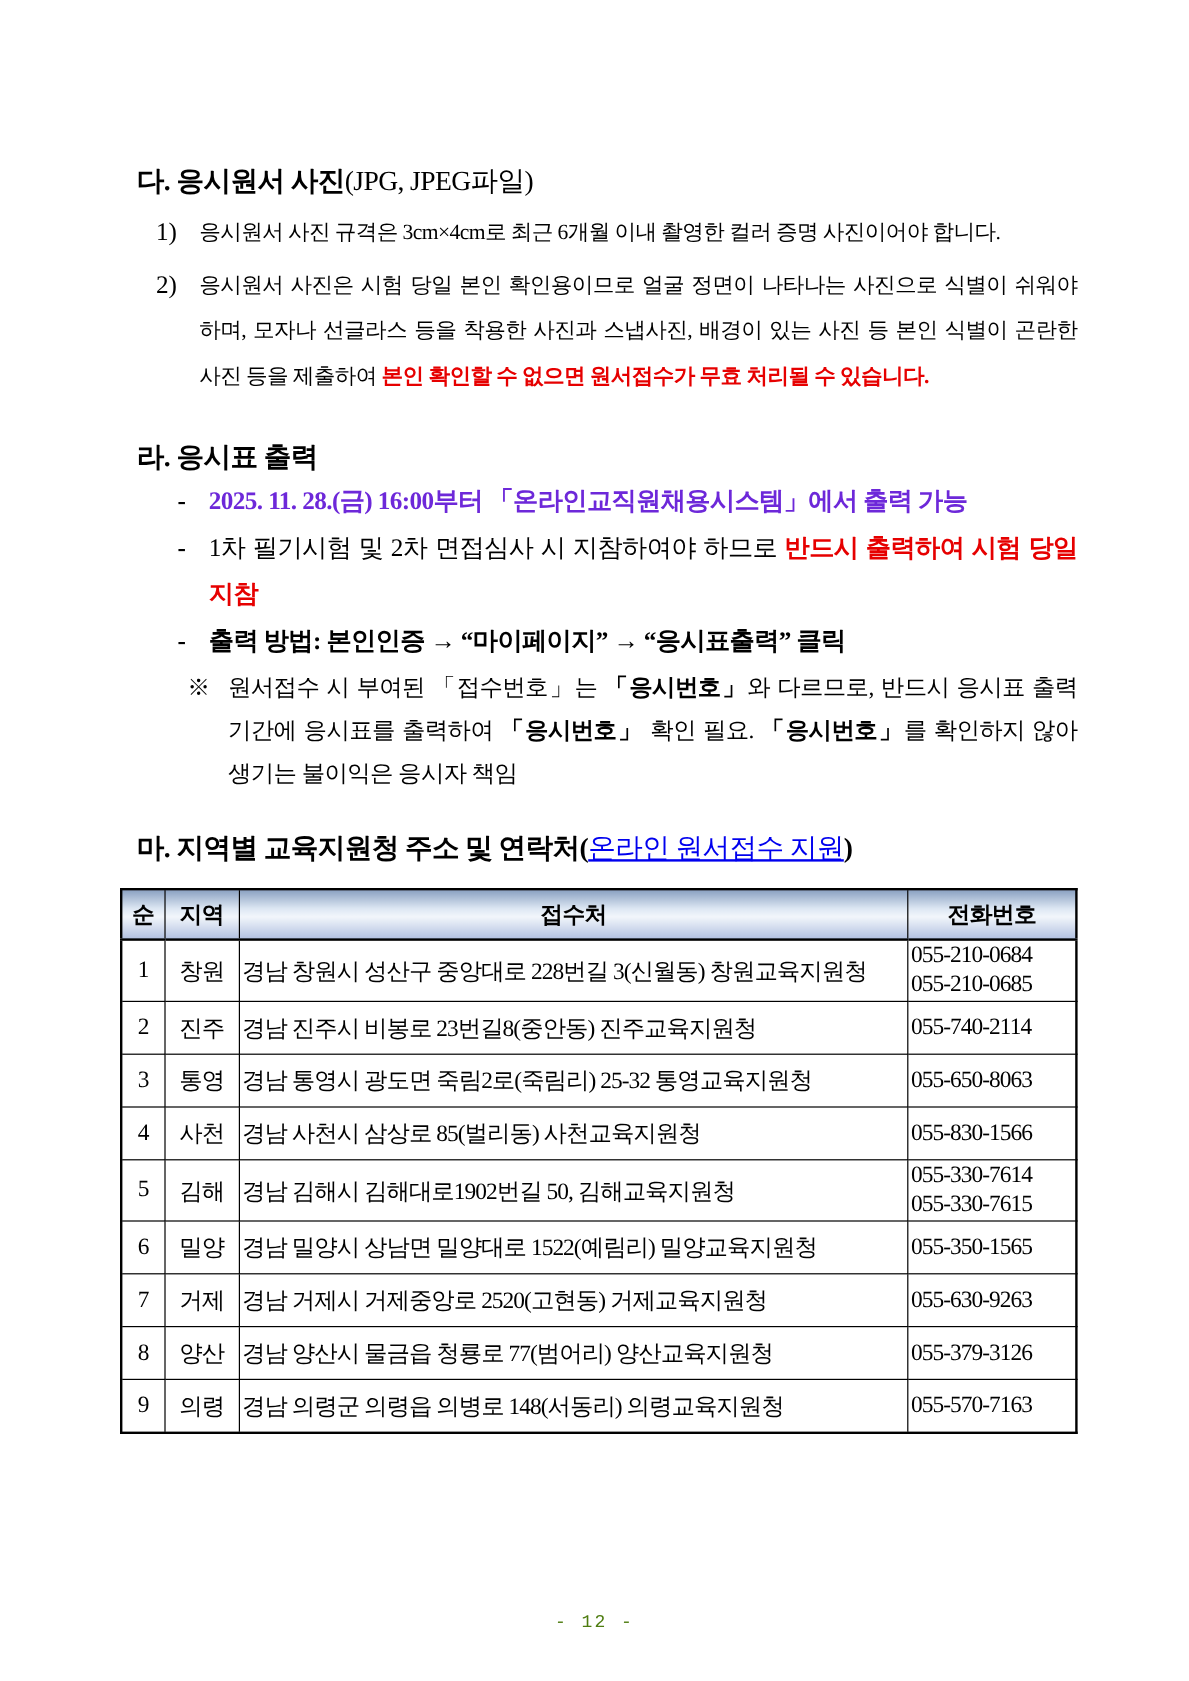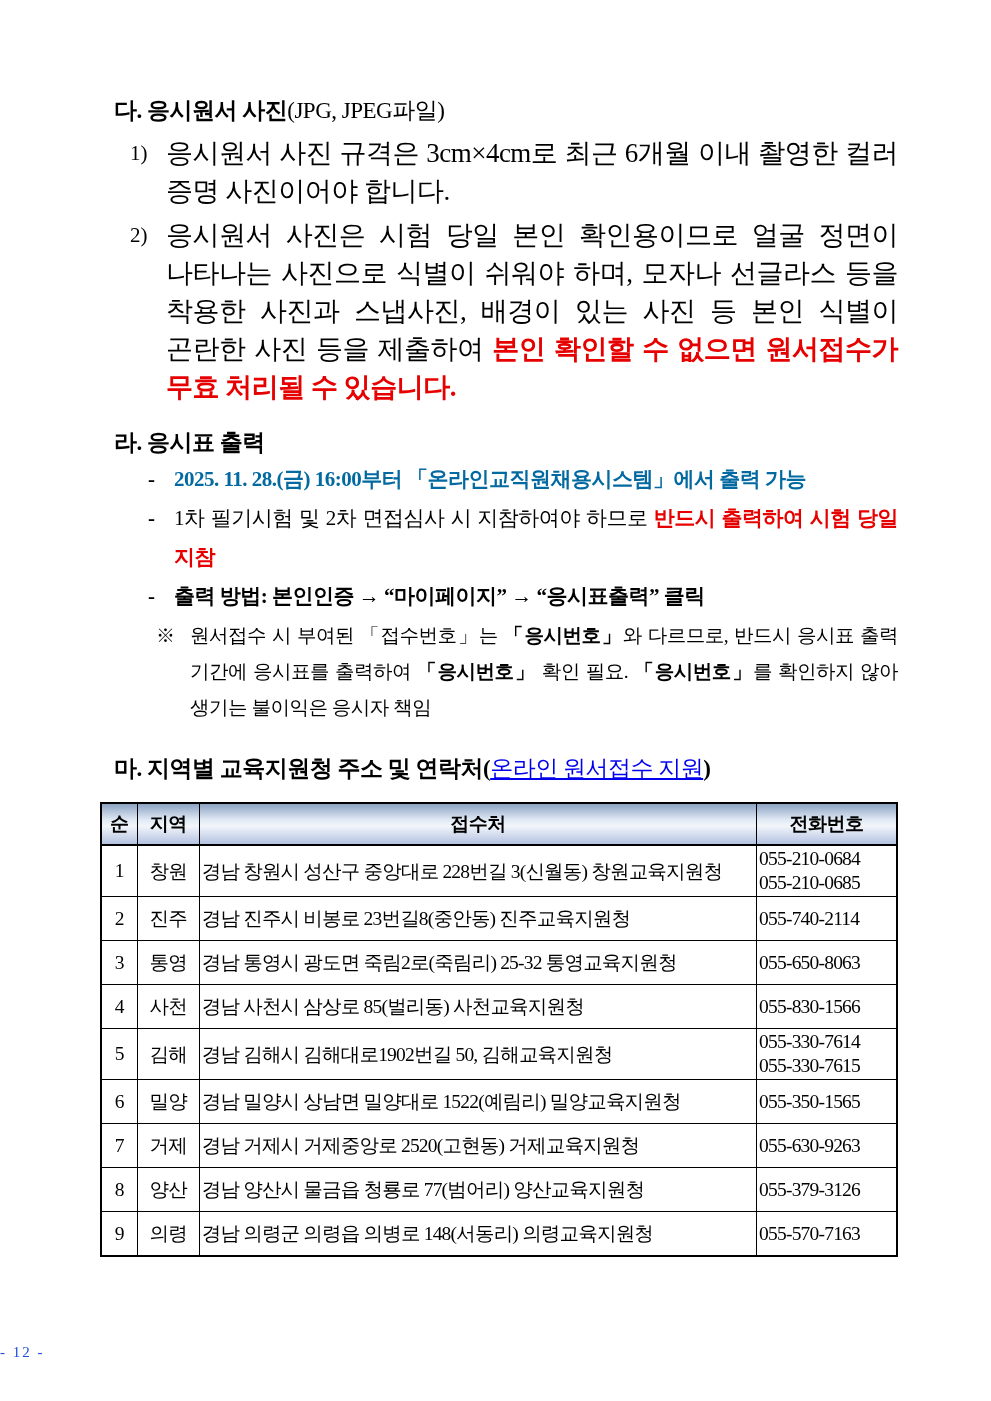--- a/index.html
+++ b/index.html
@@ -10,54 +10,55 @@
     font-family:"Liberation Serif","DejaVu Serif",serif;
     color:#000;
     overflow:hidden;
   }
   .content { position:absolute; left:100px; top:94px; width:798px; }
 
   .sec-heading {
     font-size:23px; font-weight:bold;
     padding-left:14px; line-height:34px;
     letter-spacing:-0.5px;
+    margin-top:40px;
   }
   .sec-heading .paren { font-weight:normal; }
 
   .num-item {
     display:flex; margin-left:30px; margin-top:6px;
   }
   .num-item .marker { width:36px; flex:none; font-size:21px; line-height:38px; }
   .num-item .itext {
-    flex:1; font-size:27px; line-height:38px;
+    flex:1; font-size:18px; line-height:38px;
     text-align:justify; word-break:keep-all; letter-spacing:-0.5px;
   }
 
   .dash-item { display:flex; margin-left:48px; }
   .dash-item .marker { width:26px; flex:none; font-size:21px; line-height:39px; font-weight:bold; }
   .dash-item .itext {
     flex:1; font-size:21px; line-height:39px;
     text-align:justify; word-break:keep-all; letter-spacing:-0.5px;
   }
   .note-item { display:flex; margin-left:56px; margin-top:2px; }
   .note-item .marker { width:34px; flex:none; font-size:19px; line-height:36px; }
   .note-item .itext {
     flex:1; font-size:19.5px; line-height:36px;
     text-align:justify; word-break:keep-all; letter-spacing:-0.5px;
   }
 
-  .blue  { color:#0369a1; font-weight:bold; }
+  .blue  { color:#6d28d9; font-weight:bold; }
   .redb  { color:#e60000; font-weight:bold; }
   .boldb { font-weight:bold; }
   .link-blue {
     color:#0000ee; text-decoration:underline; font-weight:normal;
     cursor:pointer;
   }
 
-  .gap-ra { margin-top:20px; }
+  .gap-ra { margin-top:32px; }
   .gap-ma { margin-top:26px; margin-bottom:16px; }
 
   table.offices {
     border-collapse:collapse; width:798px; table-layout:fixed;
     border:2px solid #000; margin-top:4px;
   }
   table.offices th {
     border:1px solid #000; border-bottom-width:2px;
     background:linear-gradient(180deg,#8ba2c2 0%,#dde7f3 38%,#f2f6fb 55%,#b3c2e1 100%);
     font-size:19px; font-weight:bold; height:40px; padding:0;
@@ -68,22 +69,22 @@
     height:41px; padding:1px 2px; vertical-align:middle;
   }
   td.c-no, td.c-region { text-align:center; }
   td.c-addr { text-align:left; padding-left:11px; padding-right:4px; word-break:keep-all; }
   td.c-phone { text-align:left; font-size:20px; letter-spacing:0; }
   td.c-phone .pline { line-height:24px; }
   td.c-phone .pline:empty { display:none; }
 
   .footer-pageno {
     position:absolute; left:0; bottom:40px; width:100%;
-    font-family:Liberation Serif, serif;
-    font-size:15px; color:#1d4ed8; letter-spacing:2px;
+    text-align:center; font-family:Liberation Mono, monospace;
+    font-size:15px; color:#4d7c0f; letter-spacing:2px;
   }
 </style>
 </head>
 <body>
 
 <div class="page">
   <div class="content">
 
     <div class="sec-heading">
       <span>다. 응시원서 사진</span><span class="paren">(JPG, JPEG파일)</span>

